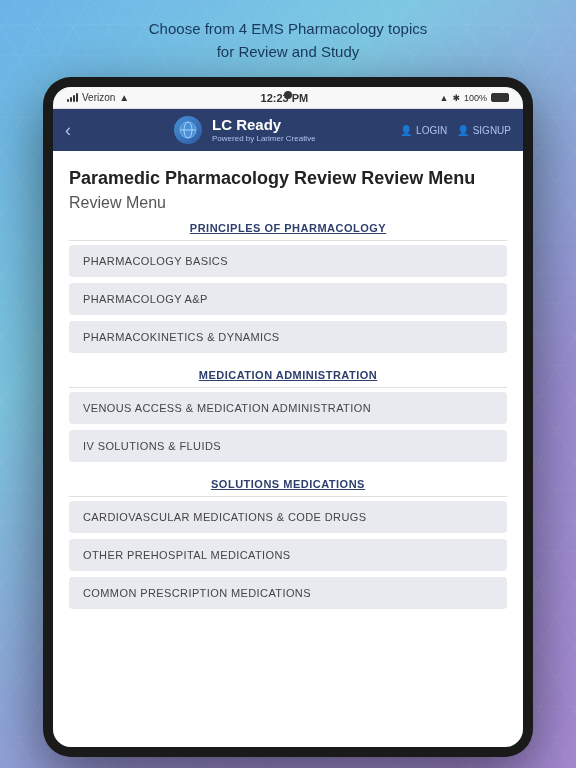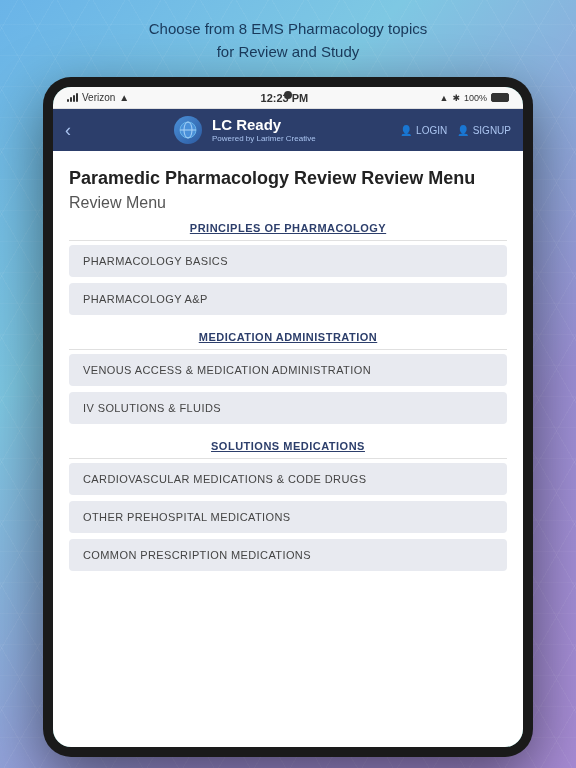--- a/index.html
+++ b/index.html
@@ -218,21 +218,21 @@
       font-weight: 500;
       color: #444;
       letter-spacing: 0.4px;
       cursor: pointer;
     }
   </style>
 </head>
 <body>
 
 <p class="top-text">
-  <span>Choose from 8 EMS Pharmacology topics</span><br>
+  <span>Choose from 4 EMS Pharmacology topics</span><br>
   <span>for Review and Study</span>
 </p>
 
 <div class="tablet">
   <div class="tablet-screen">
 
     <div class="status-bar">
       <div class="status-left">
         <div class="signal-bars">
           <span style="height:3px"></span>
@@ -283,20 +283,21 @@
 
     <div class="content">
       <h1 class="page-title">Paramedic Pharmacology Review Review Menu</h1>
       <p class="breadcrumb">Review Menu</p>
 
       <div id="sections-container">
           <div class="section-header">PRINCIPLES OF PHARMACOLOGY</div>
           <div class="divider-line"></div>
           <div class="menu-item">PHARMACOLOGY BASICS</div>
           <div class="menu-item">PHARMACOLOGY A&amp;P</div>
+          <div class="menu-item">PHARMACOKINETICS &amp; DYNAMICS</div>
           <div class="section-header">MEDICATION ADMINISTRATION</div>
           <div class="divider-line"></div>
           <div class="menu-item">VENOUS ACCESS &amp; MEDICATION ADMINISTRATION</div>
           <div class="menu-item">IV SOLUTIONS &amp; FLUIDS</div>
           <div class="section-header">SOLUTIONS MEDICATIONS</div>
           <div class="divider-line"></div>
           <div class="menu-item">CARDIOVASCULAR MEDICATIONS &amp; CODE DRUGS</div>
           <div class="menu-item">OTHER PREHOSPITAL MEDICATIONS</div>
           <div class="menu-item">COMMON PRESCRIPTION MEDICATIONS</div>
         </div>

